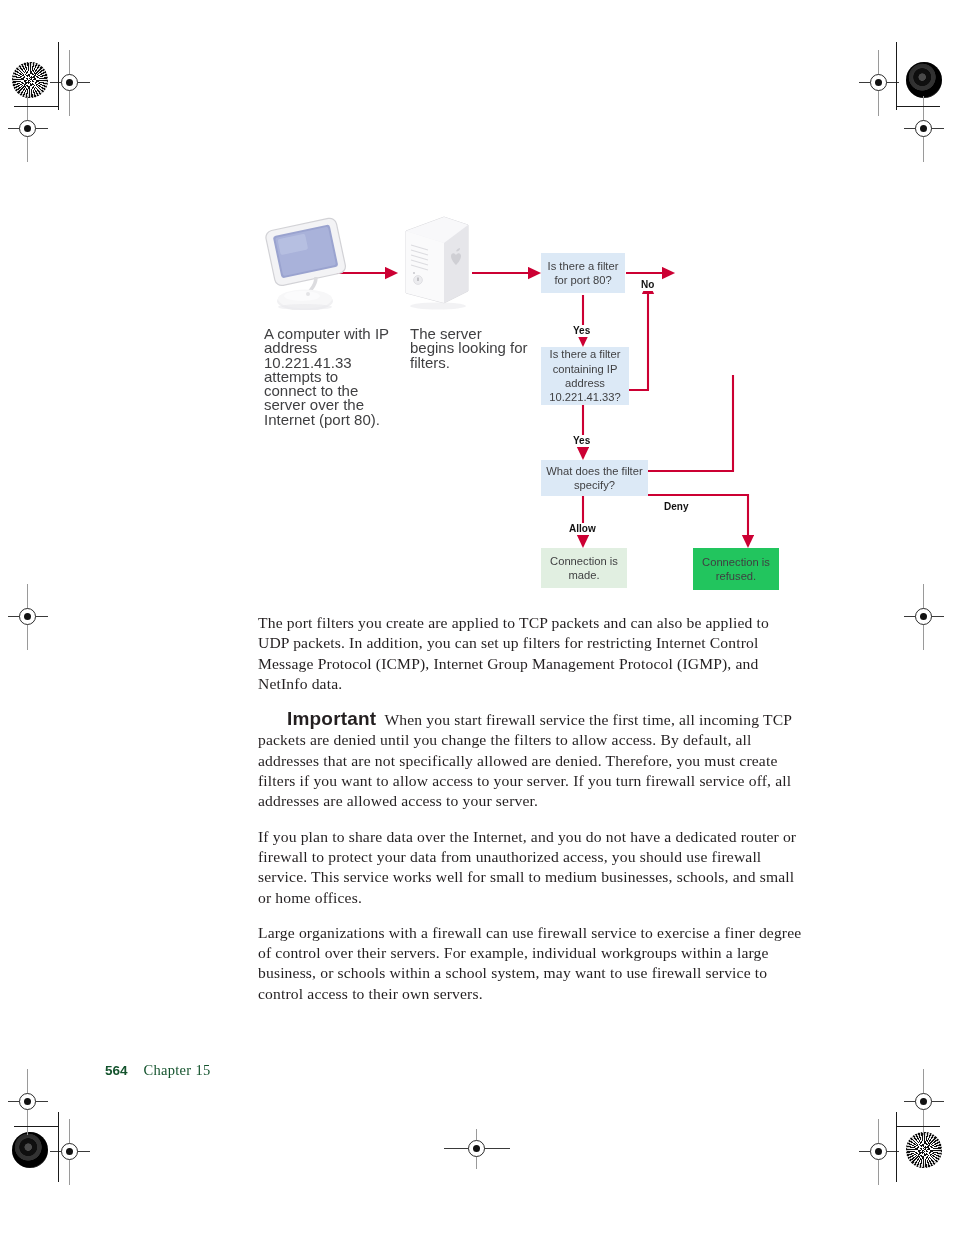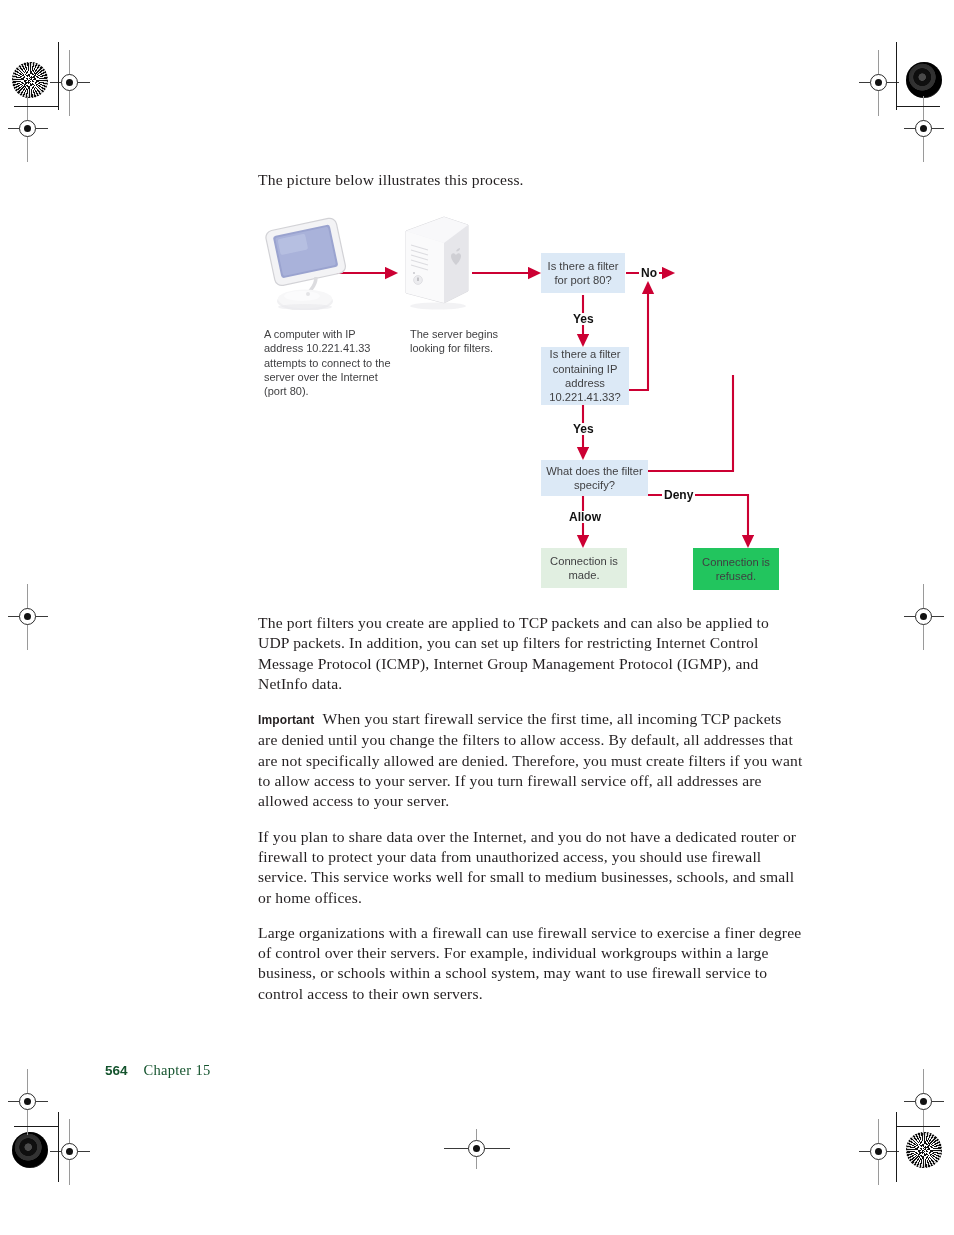--- a/index.html
+++ b/index.html
@@ -76,22 +76,23 @@
     font-size: 15.6px;
     line-height: 20.3px;
     margin: 0 0 15px 0;
     text-align: left;
     letter-spacing: 0.01em;
   }
   p.intro { margin-bottom: 0; }
   .important-label {
     font-family: "Liberation Sans", sans-serif;
     font-weight: bold;
-    font-size: 12px;
+    font-size: 19px;
     letter-spacing: 0.01em;
+    margin-left: 29px;
   }
 
   
   .diagram {
     position: absolute;
     left: 258px; top: 205px;
     width: 546px; height: 400px;
   }
   .node {
     position: absolute;
@@ -106,33 +107,34 @@
     justify-content: center;
     padding: 5px 4px;
   }
   .node.blue  { background: #dce9f6; }
   .node.green { background: #e1efe1; }
   .node.pink  { background: #22c55e; }
 
   .caption {
     position: absolute;
     font-family: "Liberation Sans", sans-serif;
-    font-size: 11px;
+    font-size: 15px;
     line-height: 14.3px;
     color: #3f3f41;
   }
   .edgelabel {
     position: absolute;
     font-family: "Liberation Sans", sans-serif;
-    font-size: 12px;
+    font-size: 10px;
     font-weight: bold;
     color: #111;
     background: #fff;
     padding: 0 2px;
     line-height: 12px;
+    margin-top: 12px;
   }
 
   svg.wires { position: absolute; left:0; top:0; width: 546px; height: 400px; overflow: visible;}
 
   
   .device { position: absolute; }
 
   
   .footer {
     position: absolute;
@@ -229,23 +231,20 @@
 
   <div class="trimline" style="left:58px; top:42px; width:1.3px; height:68px;"></div>
   <div class="trimline" style="left:896px; top:42px; width:1.3px; height:68px;"></div>
   <div class="trimline" style="left:58px; top:1112px; width:1.3px; height:70px;"></div>
   <div class="trimline" style="left:896px; top:1112px; width:1.3px; height:70px;"></div>
   <div class="trimline" style="left:14px; top:106px; width:44px; height:1.3px;"></div>
   <div class="trimline" style="left:896px; top:106px; width:44px; height:1.3px;"></div>
   <div class="trimline" style="left:14px; top:1126px; width:44px; height:1.3px;"></div>
   <div class="trimline" style="left:896px; top:1126px; width:44px; height:1.3px;"></div>
 
-  <div style="position:absolute; left:258px; top:170px; width:546px;">
-    <p class="body intro">The picture below illustrates this process.</p>
-  </div>
 
   <div class="diagram">
 
     <svg class="wires" viewBox="0 0 546 400">
       <defs>
         <marker id="ah" markerWidth="7" markerHeight="7" refX="5.4" refY="3" orient="auto">
           <path d="M0,0 L6.4,3 L0,6 Z" fill="#cc0033"></path>
         </marker>
       </defs>
       <g stroke="#cc0033" stroke-width="2.1" fill="none" marker-end="url(#ah)">

